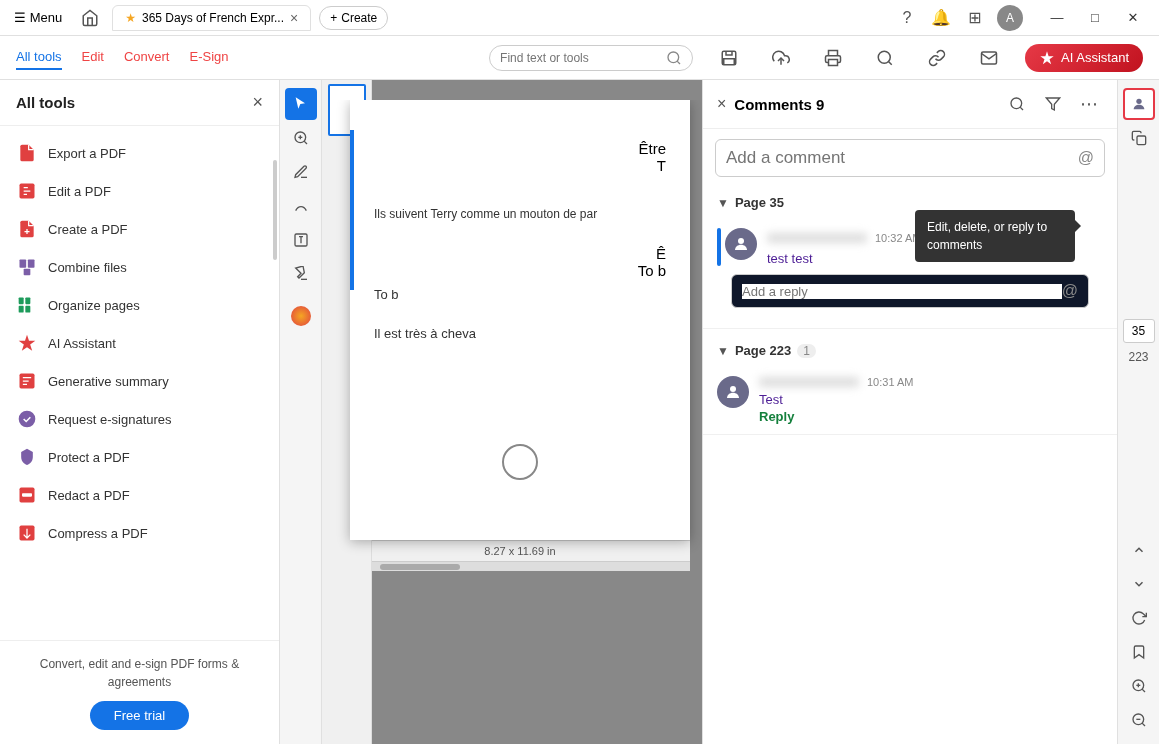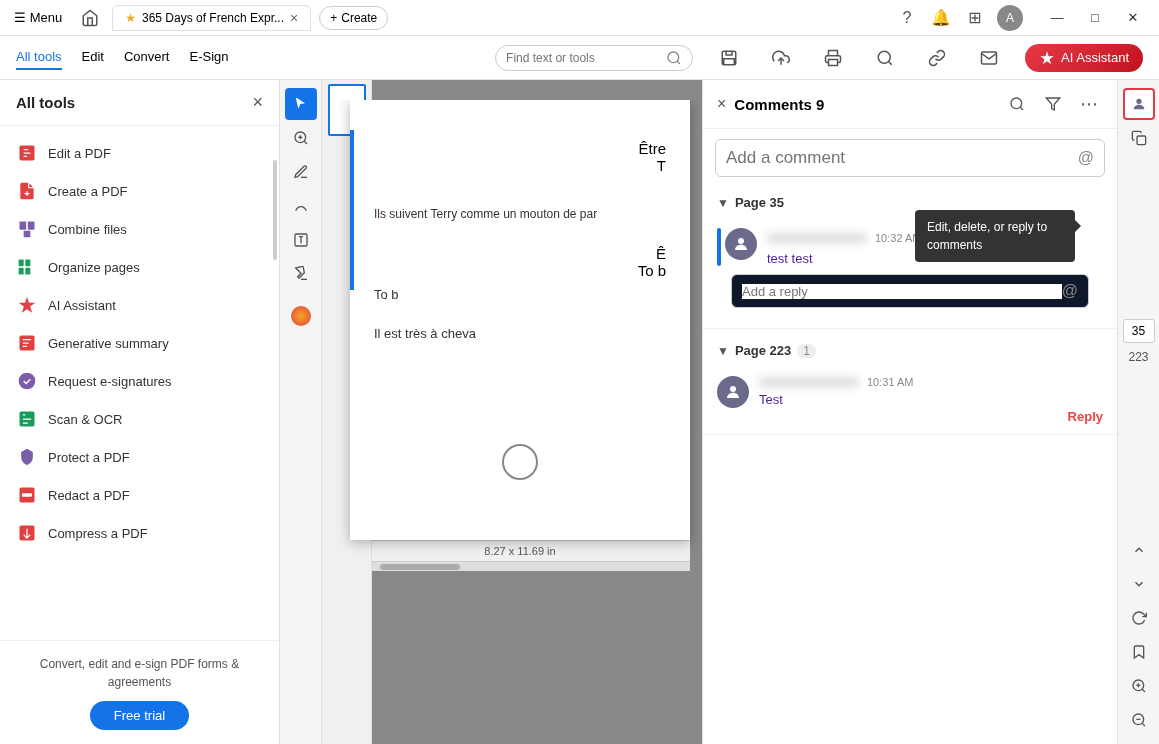--- a/index.html
+++ b/index.html
@@ -20,24 +20,24 @@
     .titlebar-icons { display: flex; align-items: center; gap: 10px; }
     .titlebar-icon { width: 24px; height: 24px; display: flex; align-items: center; justify-content: center; cursor: pointer; color: #555; font-size: 16px; }
     .win-controls { display: flex; align-items: center; gap: 2px; margin-left: 8px; }
     .win-btn { width: 36px; height: 28px; display: flex; align-items: center; justify-content: center; cursor: pointer; border: none; background: none; font-size: 13px; color: #333; }
 
     
     .toolbar {
       display: flex; align-items: center; height: 44px; background: #fff;
       border-bottom: 1px solid #e0e0e0; padding: 0 16px; gap: 20px;
     }
-    .toolbar-tab { font-size: 13px; color: #000000; cursor: pointer; padding: 4px 0; border-bottom: 2px solid transparent; }
+    .toolbar-tab { font-size: 13px; color: #ef4444; cursor: pointer; padding: 4px 0; border-bottom: 2px solid transparent; }
     .toolbar-tab.active { color: #1473e6; border-bottom: 2px solid #1473e6; font-weight: 500; }
     .toolbar-spacer { flex: 1; }
-    .find-input-wrap { display: flex; align-items: center; border: 1px solid #ccc; border-radius: 16px; padding: 4px 10px; background: #fff; }
+    .find-input-wrap { display: flex; align-items: center; gap: 6px; border: 1px solid #ccc; border-radius: 16px; padding: 4px 10px; background: #fff; }
     .find-input-wrap input { border: none; outline: none; font-size: 12px; width: 160px; color: #333; }
     .toolbar-action { width: 32px; height: 32px; display: flex; align-items: center; justify-content: center; cursor: pointer; border-radius: 4px; color: #555; }
     .ai-btn { display: flex; align-items: center; gap: 6px; padding: 6px 14px; background: linear-gradient(135deg, #e63946, #c1121f); color: #fff; border-radius: 16px; cursor: pointer; font-size: 13px; font-weight: 500; }
 
     
     .main-layout { display: flex; height: calc(744px - 80px); }
 
     
     .left-panel { width: 280px; background: #fff; border-right: 1px solid #e0e0e0; display: flex; flex-direction: column; overflow: hidden; }
     .left-panel-header { display: flex; align-items: center; justify-content: space-between; padding: 12px 16px; border-bottom: 1px solid #eee; }
@@ -71,21 +71,21 @@
     .page-group-count { font-size: 12px; color: #888; background: #eee; border-radius: 10px; padding: 0 6px; }
     .comment-item { padding: 10px 14px; border-bottom: 1px solid #f0f0f0; }
     .comment-item-inner { display: flex; gap: 10px; }
     .comment-avatar { width: 32px; height: 32px; border-radius: 50%; background: #888; display: flex; align-items: center; justify-content: center; color: #fff; font-size: 14px; flex-shrink: 0; }
     .comment-body { flex: 1; }
     .comment-author-row { display: flex; align-items: center; gap: 8px; margin-bottom: 4px; }
     .comment-author-name { width: 100px; height: 12px; background: #ccc; border-radius: 3px; }
     .comment-time { font-size: 11px; color: #888; }
     .comment-more { margin-left: auto; cursor: pointer; color: #666; font-size: 16px; background: none; border: none; }
     .comment-text { font-size: 13px; color: #4c1d95; margin-top: 4px; }
-    .comment-reply-text { font-size: 13px; color: #ef4444; font-weight: 600; margin-top: 2px; text-align: right; }
+    .comment-reply-text { font-size: 13px; color: #15803d; font-weight: 600; margin-top: 2px; }
     .reply-input-wrap { display: flex; align-items: center; margin: 6px 14px 10px; border: 1px solid #ccc; border-radius: 6px; padding: 7px 10px; background: #0f172a; }
     .reply-input { flex: 1; border: none; outline: none; font-size: 13px; color: #888; }
     .reply-at-btn { color: #888; font-size: 16px; cursor: pointer; background: none; border: none; }
     .blue-bar { width: 4px; background: #1473e6; border-radius: 2px; margin-right: 4px; flex-shrink: 0; }
     .comment-with-bar { display: flex; gap: 0; }
 
     
     .far-right { width: 42px; background: #f5f5f5; border-left: 1px solid #e0e0e0; display: flex; flex-direction: column; align-items: center; padding: 8px 0; gap: 2px; }
     .far-right-btn { width: 32px; height: 32px; display: flex; align-items: center; justify-content: center; cursor: pointer; border-radius: 4px; color: #555; font-size: 15px; border: none; background: none; }
     .far-right-btn.active-red { border: 2px solid #e63946; background: #fff; }
@@ -196,20 +196,29 @@
 
 <div class="main-layout">
 
   <div class="left-panel" style="position:relative;">
     <div class="left-panel-header">
       <span class="left-panel-title">All tools</span>
       <button class="close-panel-btn">×</button>
     </div>
     <div class="tools-list">
 
+      <div class="tool-item">
+        <div class="tool-icon">
+          <svg width="20" height="20" viewBox="0 0 24 24" fill="#e04040">
+              <path d="M14 2H6a2 2 0 00-2 2v16a2 2 0 002 2h12a2 2 0 002-2V8l-6-6z"></path>
+              <polyline points="14 2 14 8 20 8" fill="none" stroke="#fff" stroke-width="1.5"></polyline>
+            </svg>
+        </div>
+        <span class="tool-label">Export a PDF</span>
+      </div>
 
       <div class="tool-item">
         <div class="tool-icon">
           <svg width="20" height="20" viewBox="0 0 24 24" fill="none">
               <rect x="3" y="3" width="18" height="18" rx="2" fill="#e04040"></rect>
               <path d="M8 12h8M8 8h5M8 16h4" stroke="#fff" stroke-width="1.5"></path>
             </svg>
         </div>
         <span class="tool-label">Edit a PDF</span>
       </div>
@@ -270,29 +279,20 @@
       <div class="tool-item">
         <div class="tool-icon">
           <svg width="20" height="20" viewBox="0 0 24 24" fill="none">
               <circle cx="12" cy="12" r="10" fill="#7b5ea7"></circle>
               <path d="M8 12l3 3 5-5" stroke="#fff" stroke-width="1.8"></path>
             </svg>
         </div>
         <span class="tool-label">Request e-signatures</span>
       </div>
 
-      <div class="tool-item">
-        <div class="tool-icon">
-          <svg width="20" height="20" viewBox="0 0 24 24" fill="none">
-              <rect x="3" y="3" width="18" height="18" rx="2" fill="#1d9b5b"></rect>
-              <path d="M7 7h3M7 12h10M7 17h6" stroke="#fff" stroke-width="1.5"></path>
-            </svg>
-        </div>
-        <span class="tool-label">Scan &amp; OCR</span>
-      </div>
 
       <div class="tool-item">
         <div class="tool-icon">
           <svg width="20" height="20" viewBox="0 0 24 24" fill="#7b5ea7">
               <path d="M12 2l7 4v6c0 4.4-3 8.4-7 9.6C8 20.4 5 16.4 5 12V6l7-4z"></path>
             </svg>
         </div>
         <span class="tool-label">Protect a PDF</span>
       </div>
 

